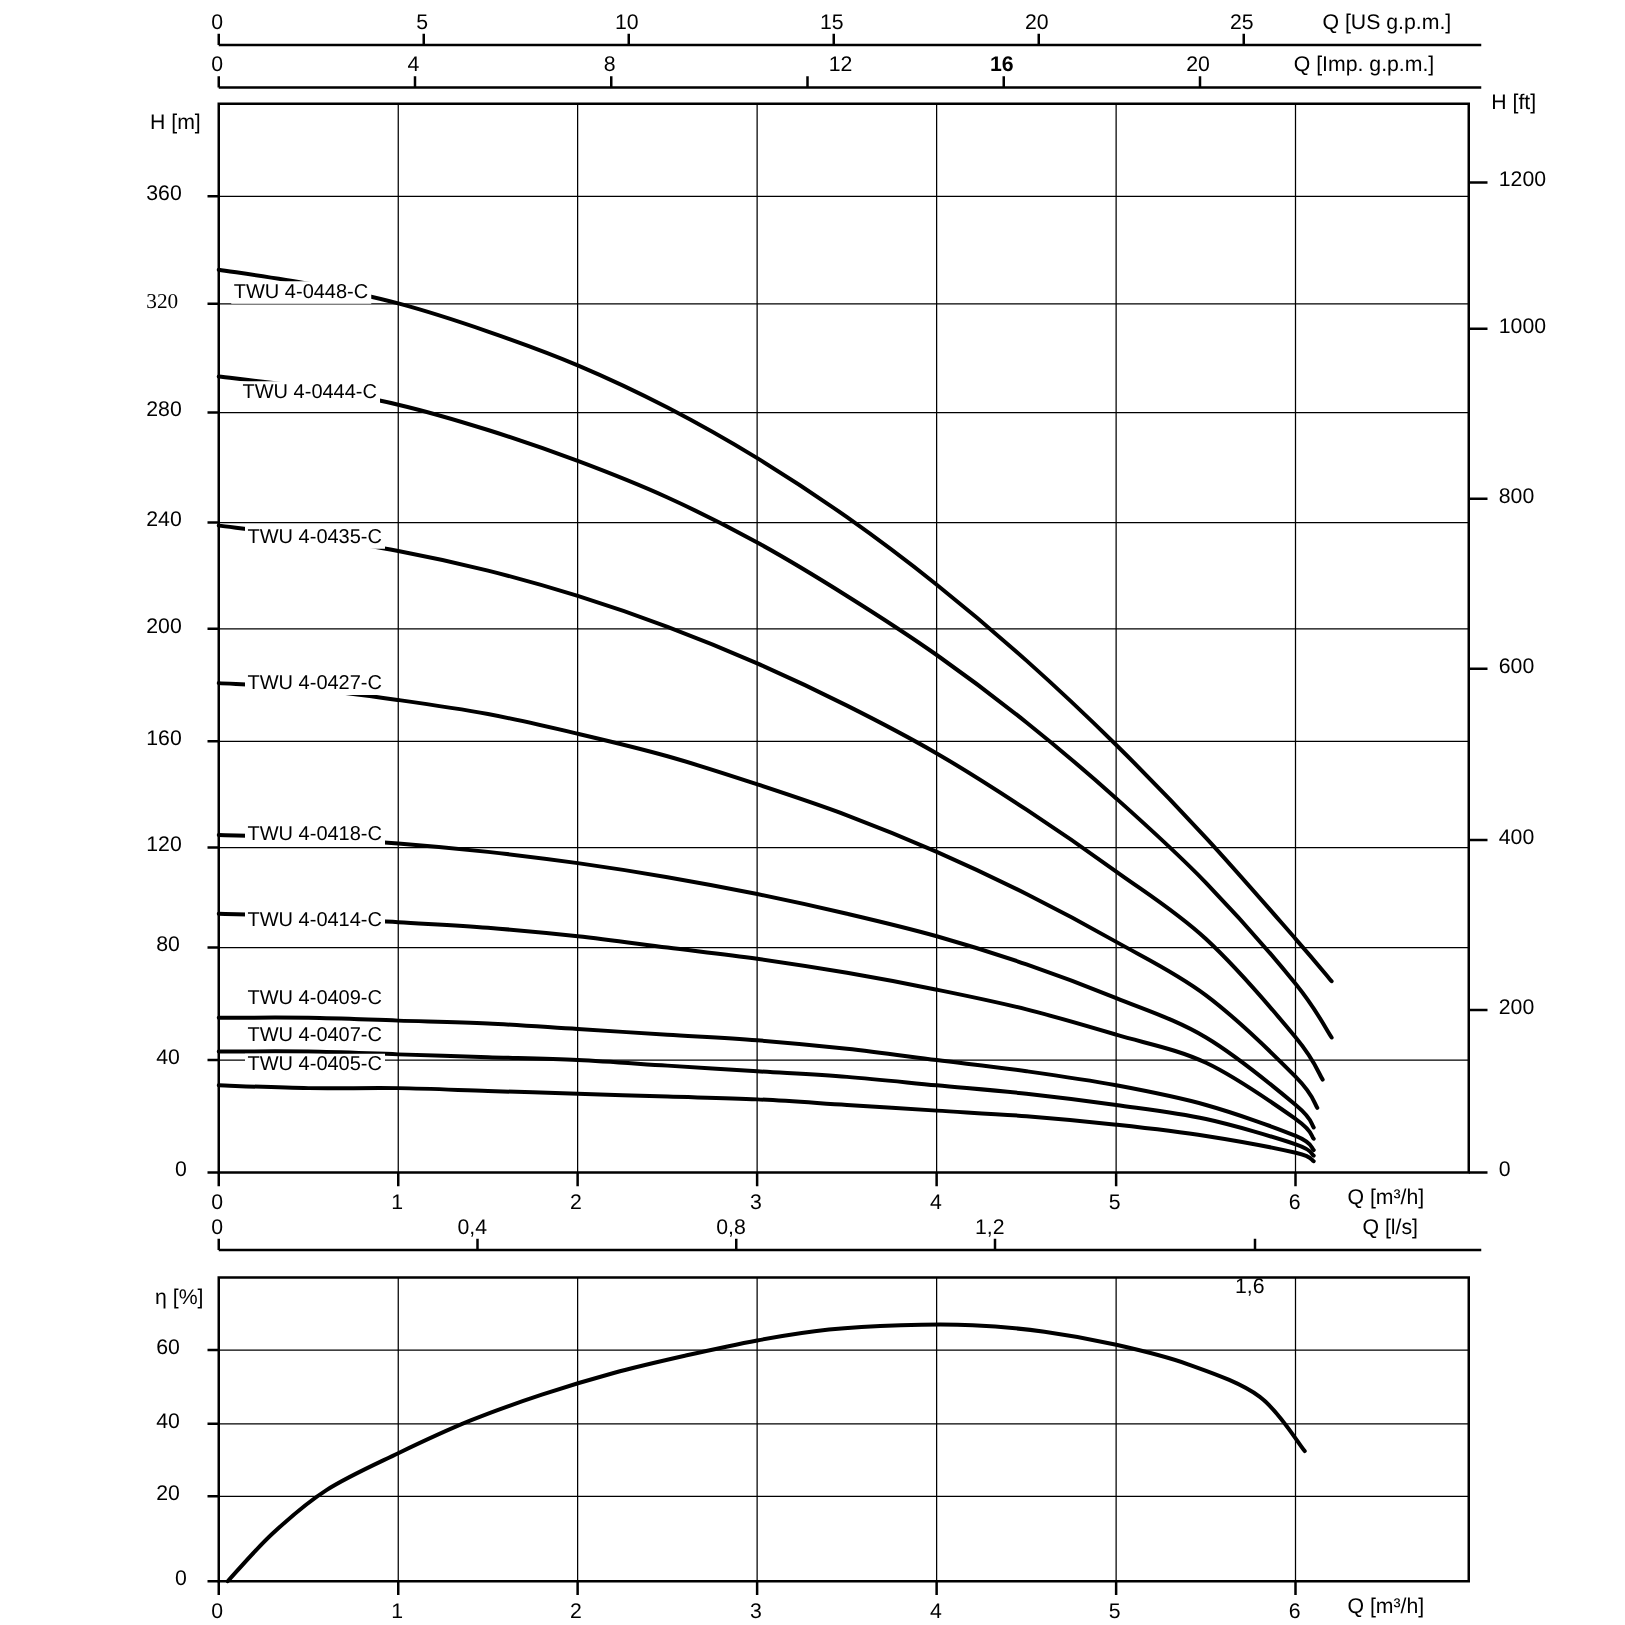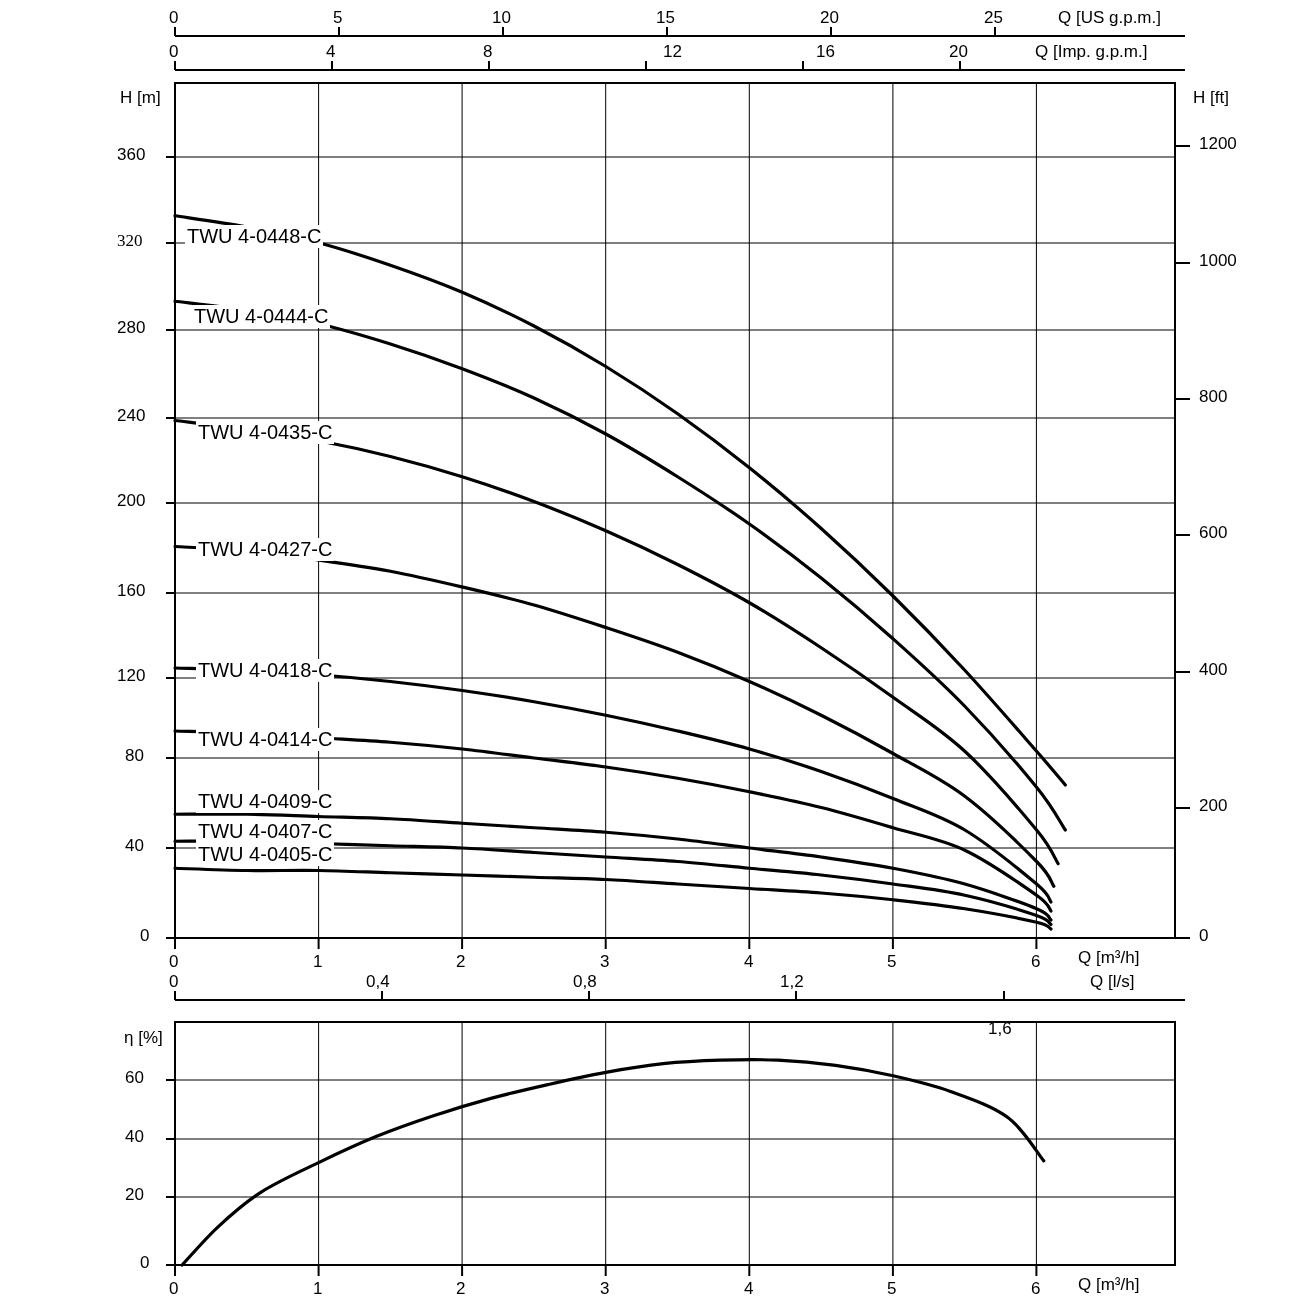--- a/index.html
+++ b/index.html
@@ -1,19 +1,19 @@
 <!DOCTYPE html>
 <html><head>
 <meta charset="utf-8">
 <style>
   html,body{margin:0;padding:0;background:#ffffff;}
   body{width:1300px;height:1300px;font-family:"Liberation Sans",sans-serif;color:#000;}
   #root{position:relative;width:1300px;height:1300px;}
   .lbl{position:absolute;font-size:17px;color:#000;white-space:nowrap;}
-  .curvelabel{position:absolute;font-size:20px;color:#000;white-space:nowrap;background:#fff;padding:0 2px;}
+  .curvelabel{position:absolute;font-size:16px;color:#000;white-space:nowrap;background:#fff;padding:0 2px;}
   svg{position:absolute;left:0;top:0;}
   .axline{stroke:#000;stroke-width:2;fill:none;}
   .grid{stroke:#000;stroke-width:1;fill:none;}
   .tick{stroke:#000;stroke-width:2;fill:none;}
   .curve{stroke:#000;stroke-width:3.2;fill:none;stroke-linecap:round;}
 </style>
 </head>
 <body>
 
 <div id="root">
@@ -135,37 +135,37 @@
   <div class="lbl" style="left:492px;top:8px;">10</div>
   <div class="lbl" style="left:656px;top:8px;">15</div>
   <div class="lbl" style="left:820px;top:8px;">20</div>
   <div class="lbl" style="left:984px;top:8px;">25</div>
   <div class="lbl" style="left:1058px;top:8px;">Q [US g.p.m.]</div>
 
   <div class="lbl" style="left:169px;top:42px;">0</div>
   <div class="lbl" style="left:326px;top:42px;">4</div>
   <div class="lbl" style="left:483px;top:42px;">8</div>
   <div class="lbl" style="left:635px;top:42px;margin-left:28px;">12</div>
-  <div class="lbl" style="left:816px;top:42px;">16</div>
+  <div class="lbl" style="left:792px;top:42px;font-weight:bold;">16</div>
   <div class="lbl" style="left:949px;top:42px;">20</div>
   <div class="lbl" style="left:1035px;top:42px;">Q [Imp. g.p.m.]</div>
 
   <div class="lbl" style="left:120px;top:88px;">H [m]</div>
   <div class="lbl" style="left:140px;top:926px;">0</div>
   <div class="lbl" style="left:125px;top:836px;">40</div>
   <div class="lbl" style="left:125px;top:746px;">80</div>
   <div class="lbl" style="left:117px;top:666px;">120</div>
   <div class="lbl" style="left:117px;top:581px;">160</div>
   <div class="lbl" style="left:117px;top:491px;">200</div>
   <div class="lbl" style="left:117px;top:406px;">240</div>
   <div class="lbl" style="left:117px;top:318px;">280</div>
   <div class="lbl" style="left:117px;top:231px;font-family:Liberation Serif, serif;">320</div>
   <div class="lbl" style="left:117px;top:145px;text-align:right;">360</div>
 
-  <div class="lbl" style="left:1193px;top:88px;">H [ft]</div>
+  <div class="lbl" style="left:1193px;top:72px;">H [ft]</div>
   <div class="lbl" style="left:1199px;top:926px;">0</div>
   <div class="lbl" style="left:1199px;top:796px;">200</div>
   <div class="lbl" style="left:1199px;top:660px;">400</div>
   <div class="lbl" style="left:1199px;top:523px;">600</div>
   <div class="lbl" style="left:1199px;top:387px;">800</div>
   <div class="lbl" style="left:1199px;top:251px;">1000</div>
   <div class="lbl" style="left:1199px;top:134px;">1200</div>
 
   <div class="lbl" style="left:169px;top:952px;">0</div>
   <div class="lbl" style="left:313px;top:952px;">1</div>

